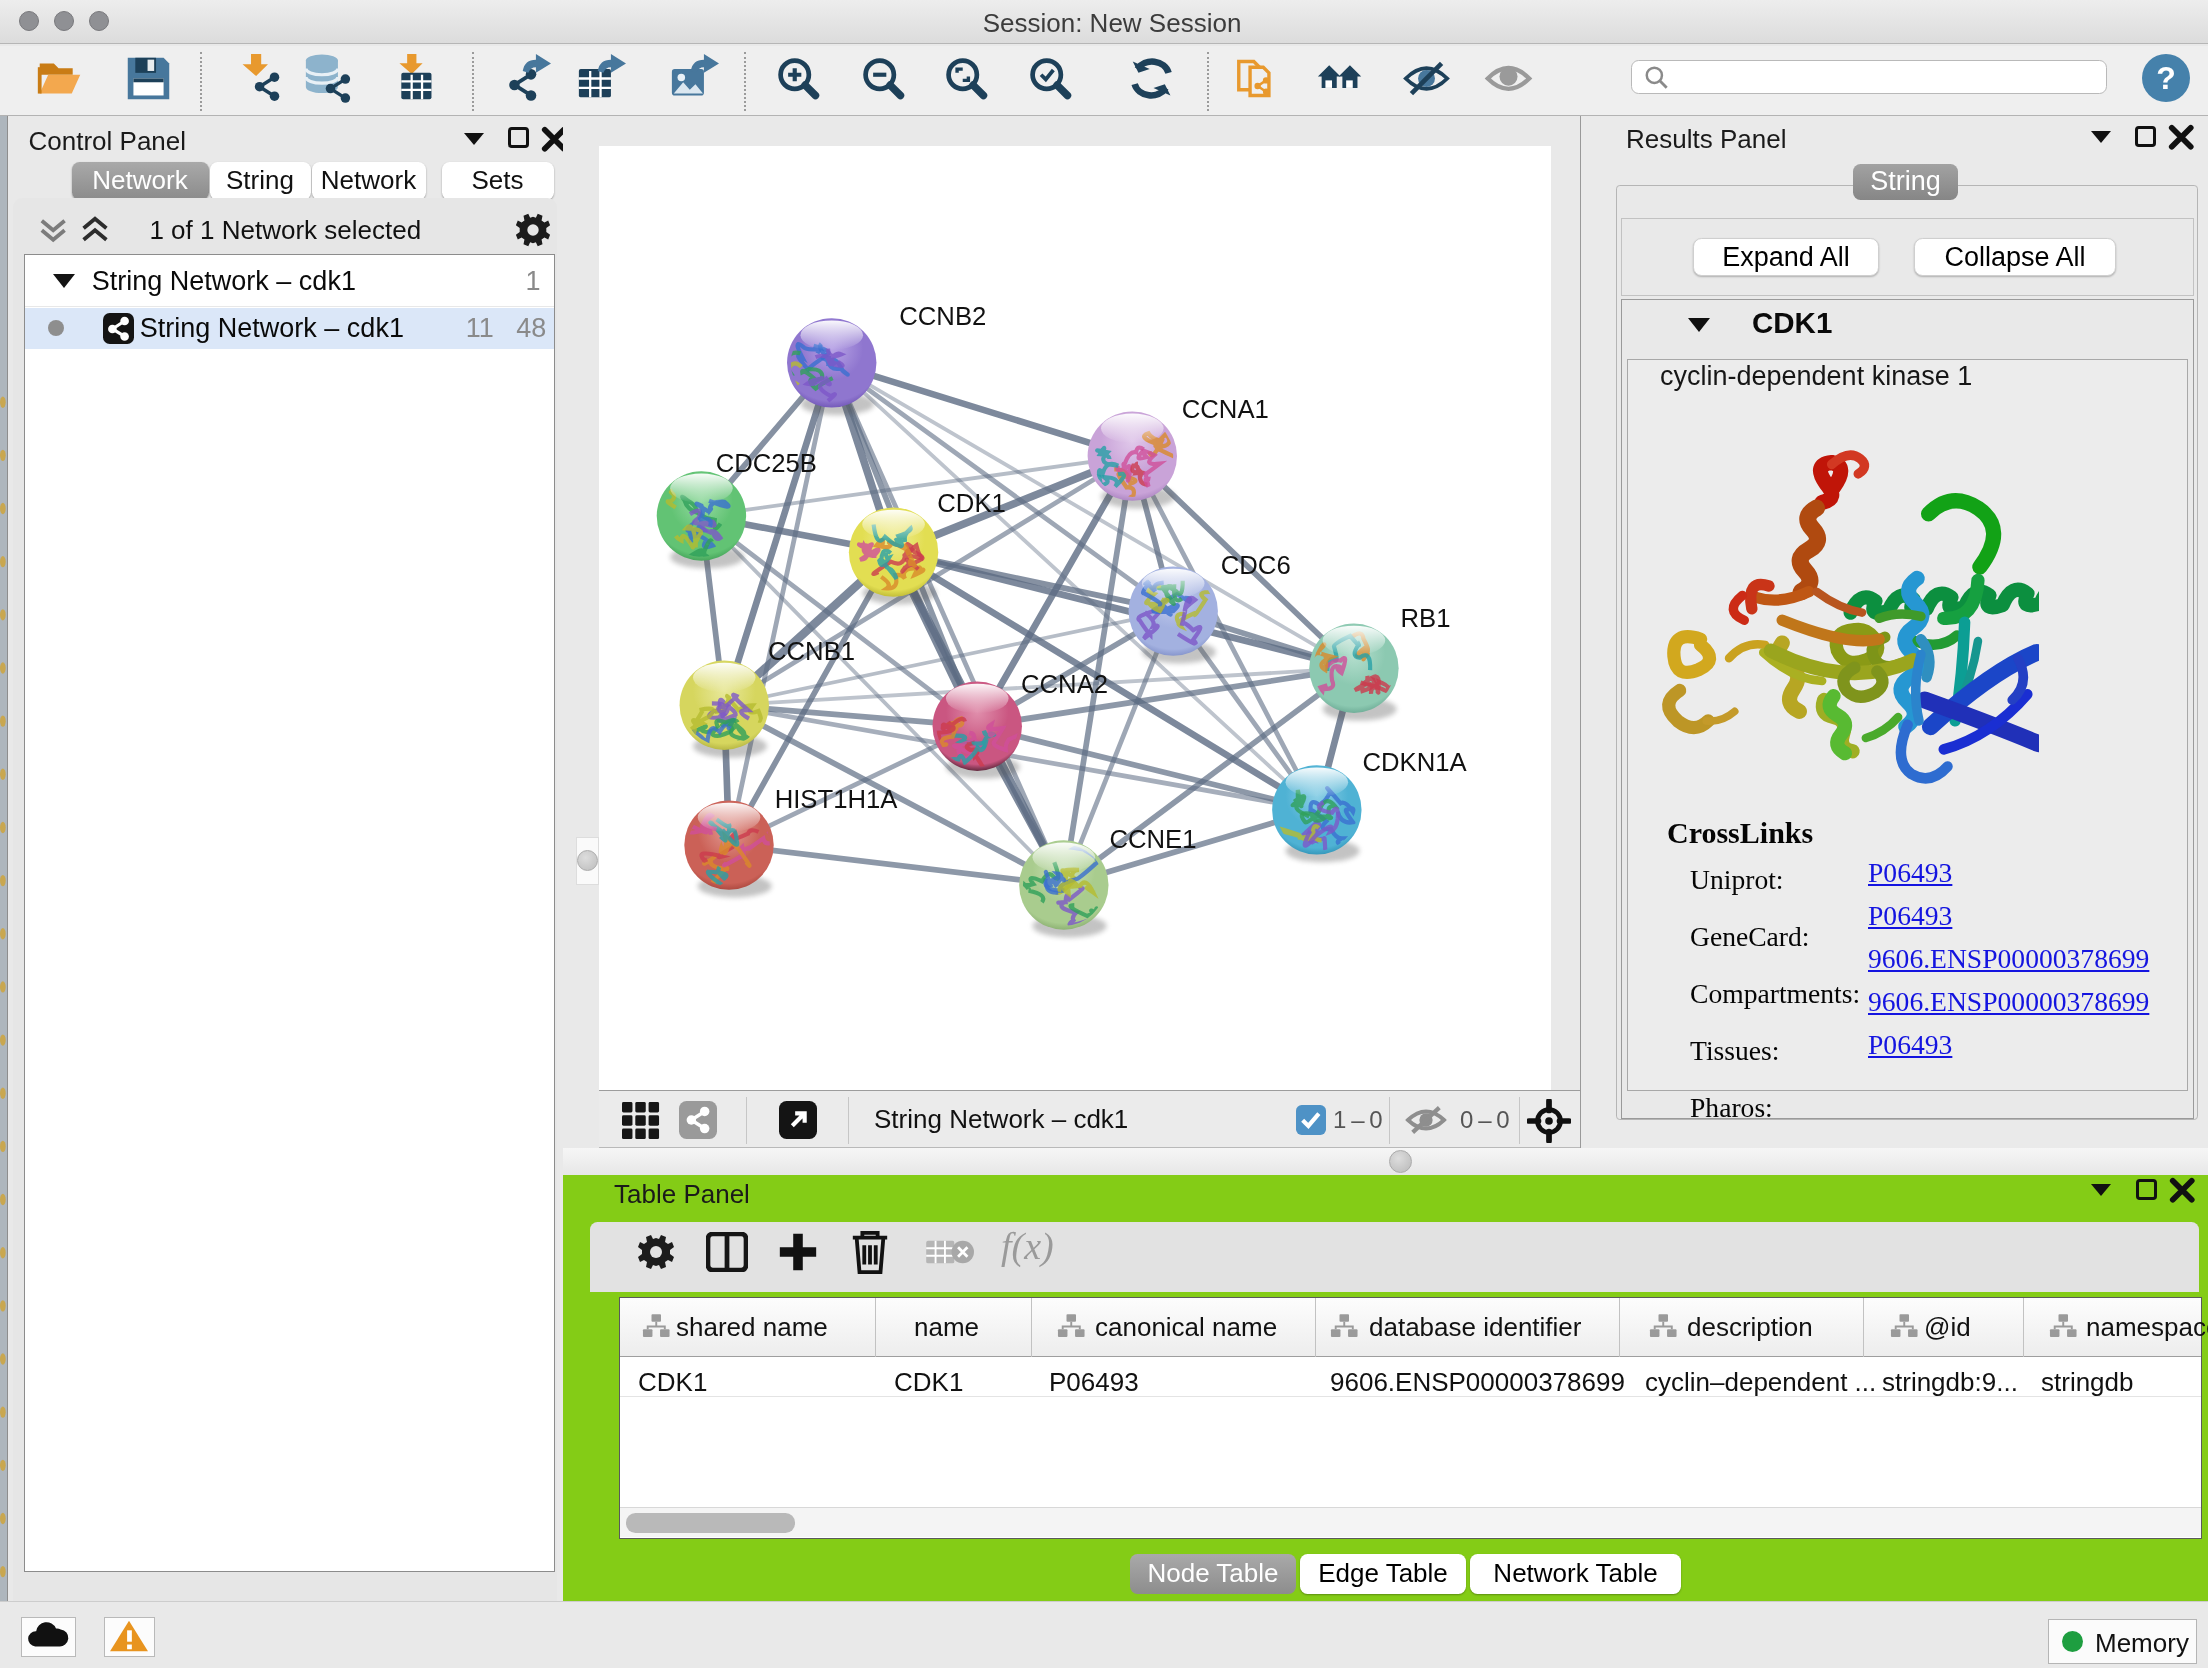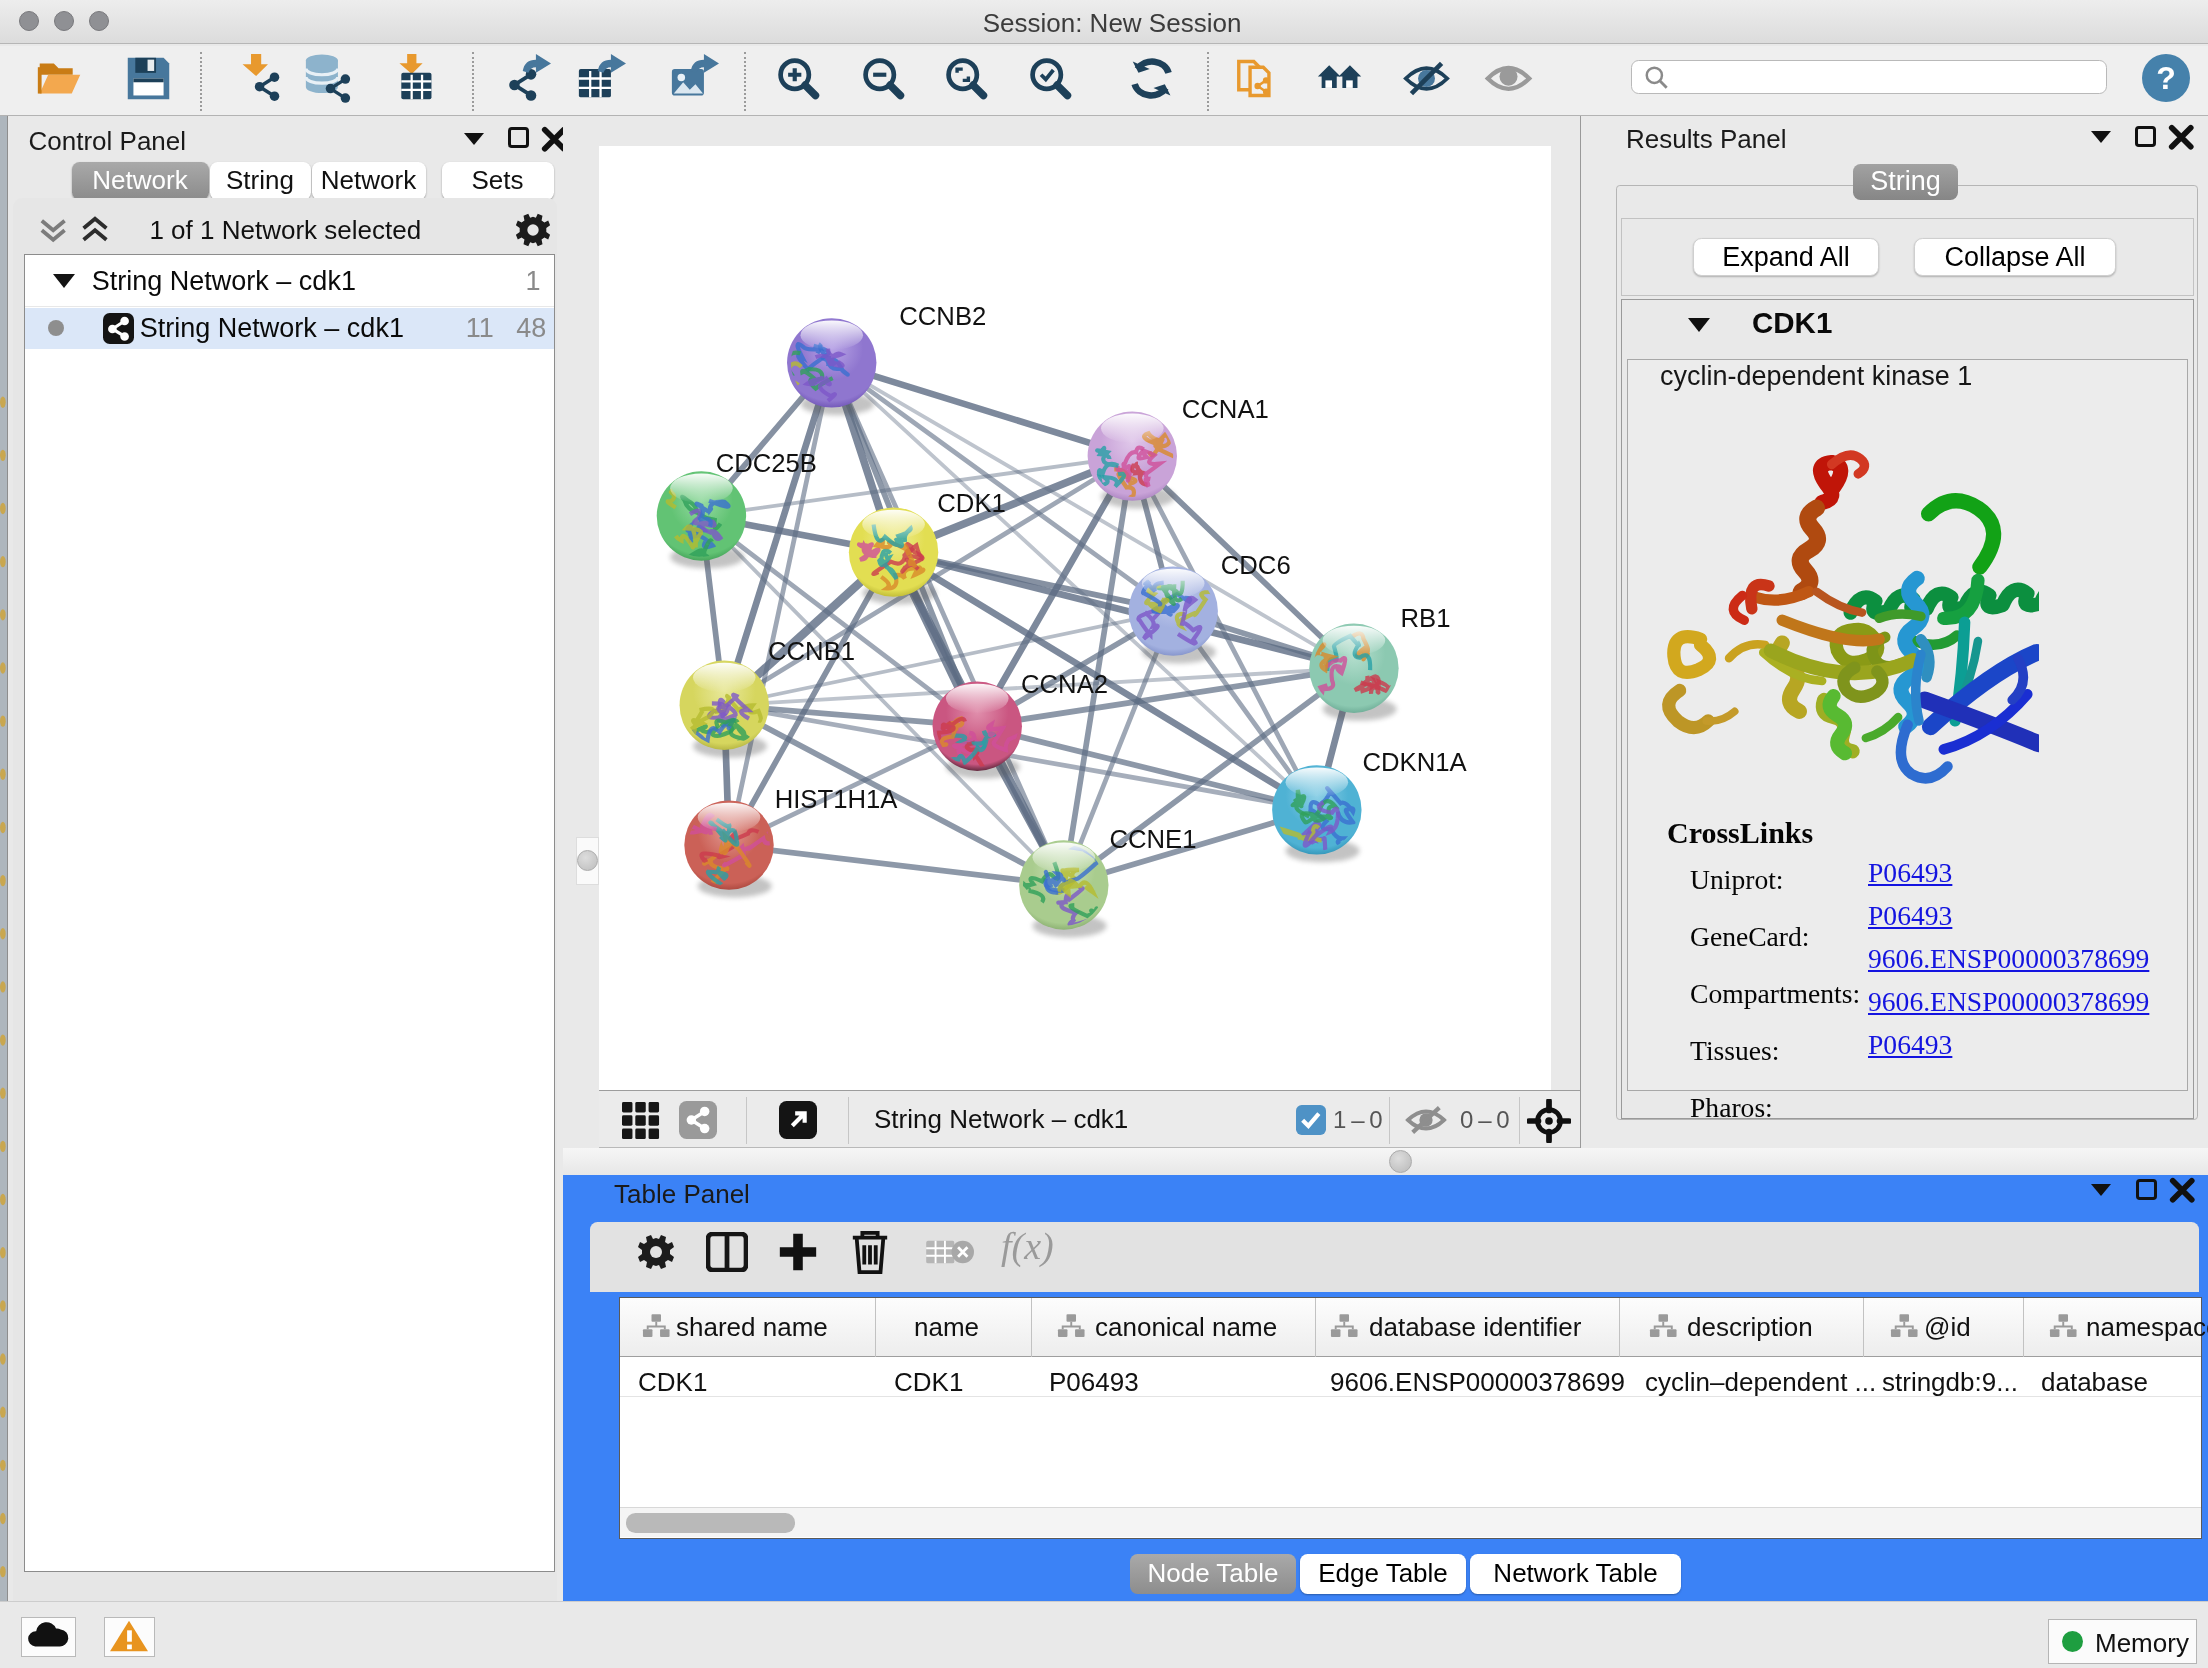--- a/index.html
+++ b/index.html
@@ -24,21 +24,21 @@
   box-shadow:0 1px 1.9px rgba(0,0,0,.35); font-size:26px; text-align:center; line-height:36px; color:#111; }
 #cpbody { position:absolute; left:3.8px; top:82px; width:544px; height:1403px;
   background:#e6e6e6; border-radius:9.5px 9.5px 0 0; }
 #netlist { position:absolute; left:10.5px; top:56px; width:531px; height:1318px;
   background:#fff; border:1.9px solid #8c8c8c; }
 #nettb { position:absolute; left:599px; top:1090px; width:981px; height:58px;
   background:#ebebeb; border-top:1.9px solid #9c9c9c; border-bottom:1.9px solid #b9b9b9; }
 #canvas { position:absolute; left:569px; top:116px; width:982px; height:974px; background:#fff; border-left:1.9px solid #c6c6c6;margin-top:30px; }
 #rp { position:absolute; left:1580px; top:116px; width:629px; height:1032px; background:#eaeaea;
   border-left:1.9px solid #999; }
-#tp { position:absolute; left:563px; top:1175px; width:1645px; height:426px; background:#3b82f6; }
+#tp { position:absolute; left:563px; top:1175px; width:1645px; height:426px; background:#84cc16; }
 #statusbar { position:absolute; left:0; top:1601px; width:2208px; height:68px;
   background:#e9e9e9; border-top:1.9px solid #cdcdcd; }
 .link { color:#1414e0; text-decoration:underline; }
 .serif { font-family:"Liberation Serif", serif; }
 </style></head><body>
 <div id="titlebar">
   <div class="dot" style="left:19px"></div>
     <div class="dot" style="left:54px"></div>
     <div class="dot" style="left:89px"></div>
   <div id="title">Session: New Session</div>
@@ -836,21 +836,21 @@
         </svg>
         <div style="position:absolute;left:1466px;top:14.3px;font-size:26px;color:#111">namespace</div>
       </div>
     <div style="position:absolute;left:0;top:61px;width:100%;height:38px;border-bottom:1px solid #e4e4e4">
         <div style="position:absolute;left:18px;top:7.6px;font-size:26px;color:#111">CDK1</div>
         <div style="position:absolute;left:274px;top:7.6px;font-size:26px;color:#111">CDK1</div>
         <div style="position:absolute;left:429px;top:7.6px;font-size:26px;color:#111">P06493</div>
         <div style="position:absolute;left:710px;top:7.6px;font-size:26px;color:#111">9606.ENSP00000378699</div>
         <div style="position:absolute;left:1025px;top:7.6px;font-size:26px;color:#111">cyclin–dependent ...</div>
         <div style="position:absolute;left:1262px;top:7.6px;font-size:26px;color:#111">stringdb:9...</div>
-        <div style="position:absolute;left:1421px;top:7.6px;font-size:26px;color:#111">database</div>
+        <div style="position:absolute;left:1421px;top:7.6px;font-size:26px;color:#111">stringdb</div>
       </div>
     <div style="position:absolute;left:0;top:209px;width:100%;height:30px;background:#f4f4f4;border-top:1px solid #d8d8d8">
       <div style="position:absolute;left:5.7px;top:4.8px;width:169px;height:20px;background:#b9b9b9;border-radius:9.5px"></div>
     </div>
   </div>
   <div style="position:absolute;left:567px;top:379px;width:166px;height:40px;background:linear-gradient(#a9a9a9,#8d8d8d);border-radius:7.6px;color:#fff;font-size:26px;text-align:center;line-height:38px">Node Table</div>
   <div style="position:absolute;left:737px;top:379px;width:166px;height:40px;background:#fff;border-radius:7.6px;box-shadow:0 1px 1.9px rgba(0,0,0,.3);font-size:26px;text-align:center;line-height:38px">Edge Table</div>
   <div style="position:absolute;left:907px;top:379px;width:211px;height:40px;background:#fff;border-radius:7.6px;box-shadow:0 1px 1.9px rgba(0,0,0,.3);font-size:26px;text-align:center;line-height:38px">Network Table</div>
 </div>
 <div id="statusbar">

